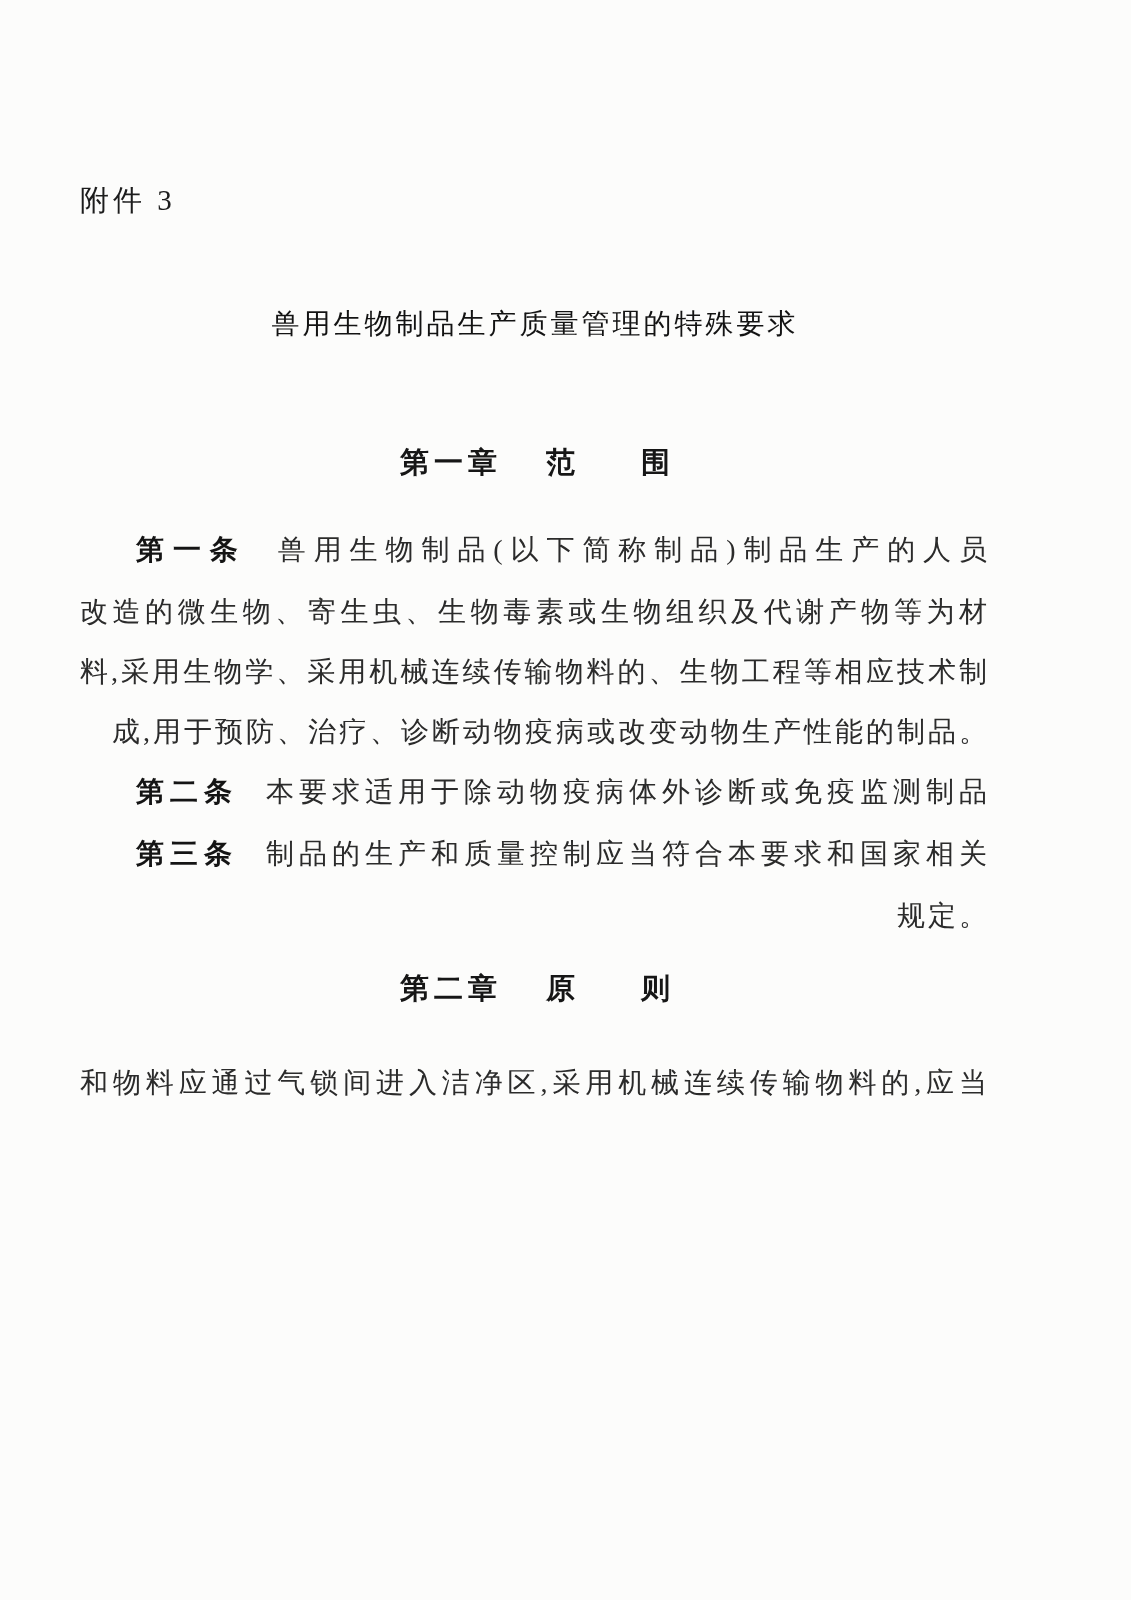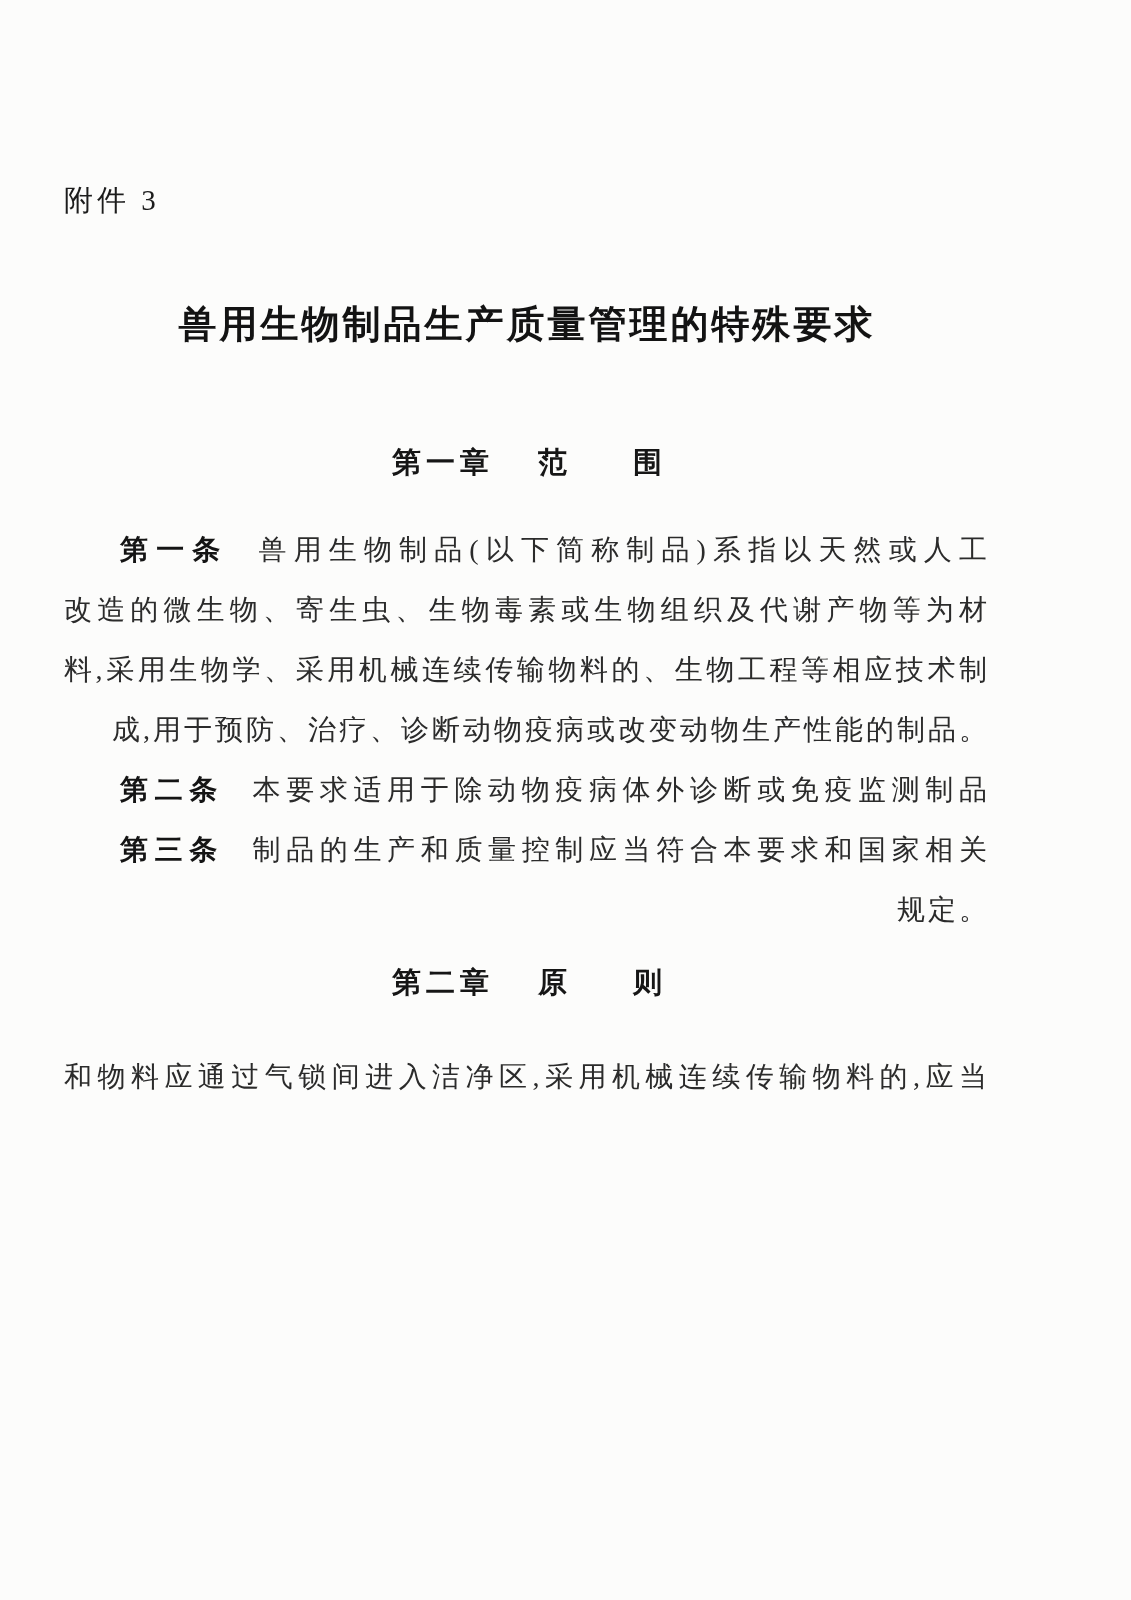--- a/index.html
+++ b/index.html
@@ -11,33 +11,33 @@
     height: 1600px;
     background: #fcfcfb;
     overflow: hidden;
     font-family: "Liberation Serif", "DejaVu Serif", serif;
     color: #282828;
   }
   .page {
     box-sizing: border-box;
     width: 1131px;
     height: 1416px;
-    padding: 182px 141px 0 64px;
+    padding: 182px 141px 0 80px;
   }
   .attachment {
     font-size: 29px;
     line-height: 36px;
     letter-spacing: 4px;
     color: #1c1c1c;
   }
   .doc-title {
     margin: 80px 0 0 0;
-    font-size: 38px;
+    font-size: 28px;
     line-height: 52px;
-    font-weight: 700;
+    font-weight: 400;
     text-align: center;
     letter-spacing: 3px;
     color: #131313;
     font-family: "Liberation Serif", "DejaVu Serif", serif;
   }
   .chapter {
     display: flex;
     justify-content: center;
     align-items: flex-start;
     gap: 44px;
@@ -59,21 +59,21 @@
     letter-spacing: 3px;
     color: #2b2b2b;
     text-align: right;
   }
   .bline.jfull {
     text-align: justify;
     text-align-last: justify;
   }
   .bline.first { text-indent: 56px; }
   .term {
-    font-family: Liberation Serif, serif;
+    font-family: Liberation Mono, monospace;
     font-weight: 700;
     color: #141414;
     letter-spacing: 4px;
   }
   .tgap { display: inline-block; width: 26px; }
 </style>
 </head>
 <body>
 
 <div class="page">
@@ -83,21 +83,21 @@
   <h1 class="doc-title">兽用生物制品生产质量管理的特殊要求</h1>
 
   <div class="chapter ch1">
     <span class="ch-num">第一章</span>
     <span class="ch-title">范围</span>
   </div>
 
   <div class="article-block">
 
     <div class="bline first jfull">
-      <span class="term">第一条</span><span class="tgap"></span><span>兽用生物制品(以下简称制品)系指以天然或人工</span>
+      <span class="term">第一条</span><span class="tgap"></span><span>兽用生物制品(以下简称制品)制品生产的人员</span>
     </div>
     <div class="bline jfull">改造的微生物、寄生虫、生物毒素或生物组织及代谢产物等为材</div>
     <div class="bline jfull">料,采用生物学、采用机械连续传输物料的、生物工程等相应技术制</div>
     <div class="bline">成,用于预防、治疗、诊断动物疫病或改变动物生产性能的制品。</div>
 
     <div class="bline first jfull">
       <span class="term">第二条</span><span class="tgap"></span><span>本要求适用于除动物疫病体外诊断或免疫监测制品</span>
     </div>
 
     <div class="bline first jfull">

